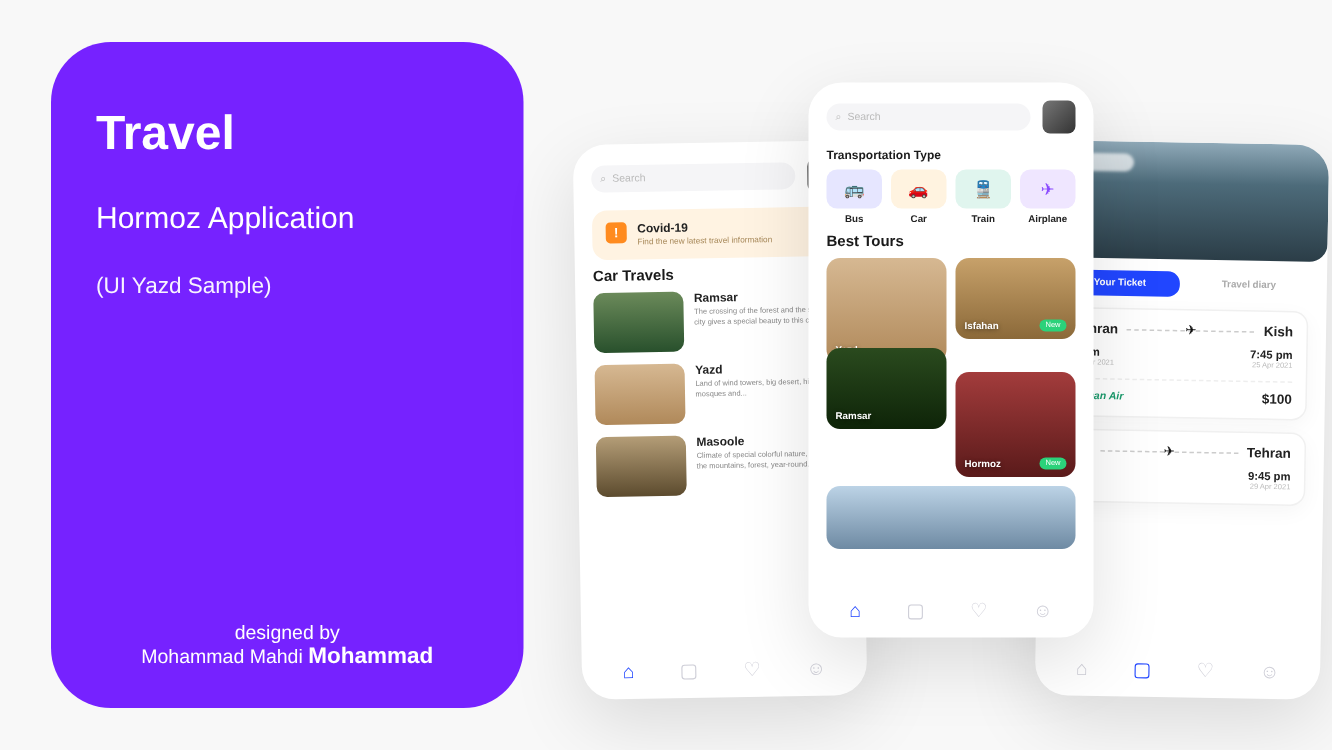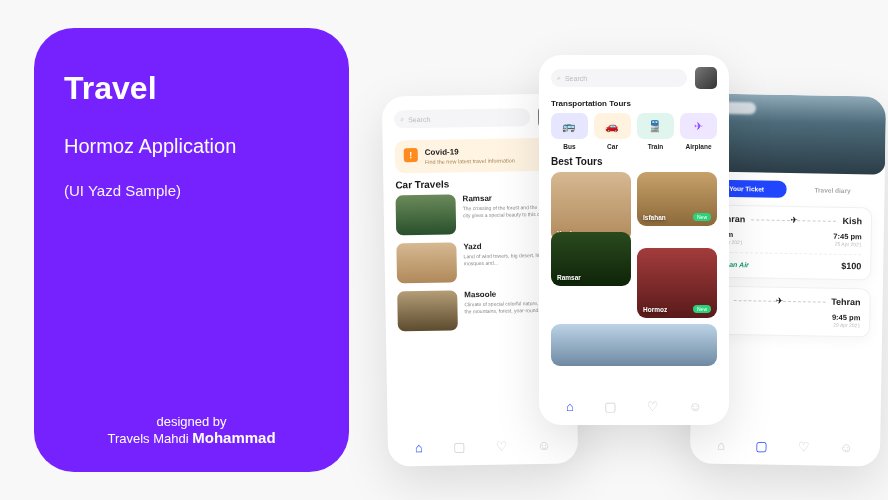--- a/index.html
+++ b/index.html
@@ -281,21 +281,21 @@
 
 <div class="canvas">
 
   <div class="left-card">
     <h1>Travel</h1>
     <div class="subtitle">Hormoz Application</div>
     <div class="tag">(UI Yazd Sample)</div>
     <div class="credit">
       <div>designed by</div>
       <div class="author">
-        <span>Travels Mahdi</span>
+        <span>Mohammad Mahdi</span>
         <strong>Mohammad</strong>
       </div>
     </div>
   </div>
 
   <div class="phones">
 
     <div class="phone phone1">
       <div class="search-row">
         <div class="search-box">
@@ -348,21 +348,21 @@
 
     <div class="phone phone2">
       <div class="search-row">
         <div class="search-box">
           <span>⌕</span>
           <span>Search</span>
         </div>
         <div class="avatar"></div>
       </div>
 
-      <div class="section-title" style="font-size:8px;">Transportation Tours</div>
+      <div class="section-title" style="font-size:8px;">Transportation Type</div>
 
       <div class="transport-row">
         <div class="transport-chip" style="background:#e6e6ff;color:#4a4aff;">
             <span>🚌</span>
           </div>
         <div class="transport-chip" style="background:#fff3e0;color:#ff9a3c;">
             <span>🚗</span>
           </div>
         <div class="transport-chip" style="background:#e0f5ee;color:#2bbf8a;">
             <span>🚆</span>

